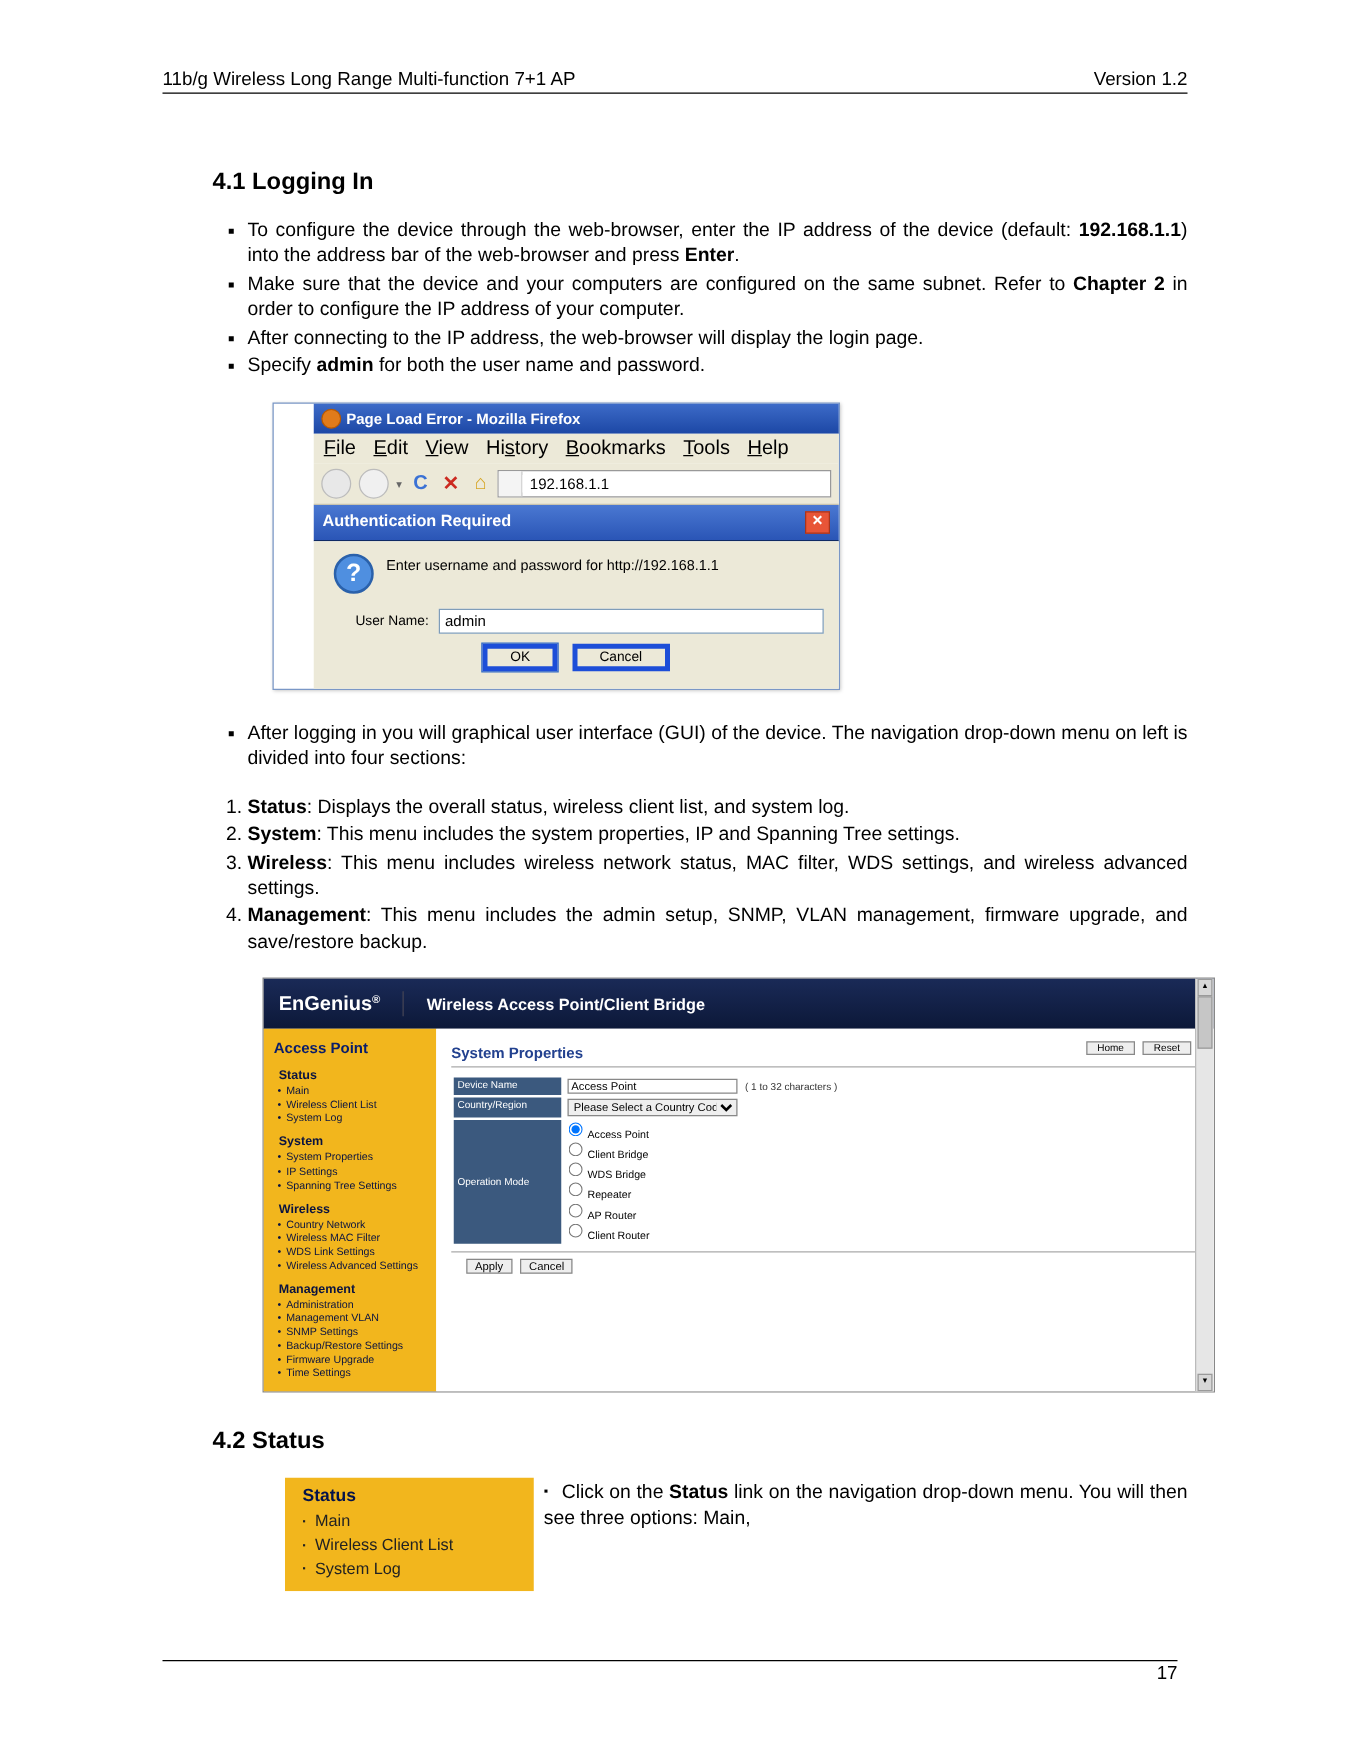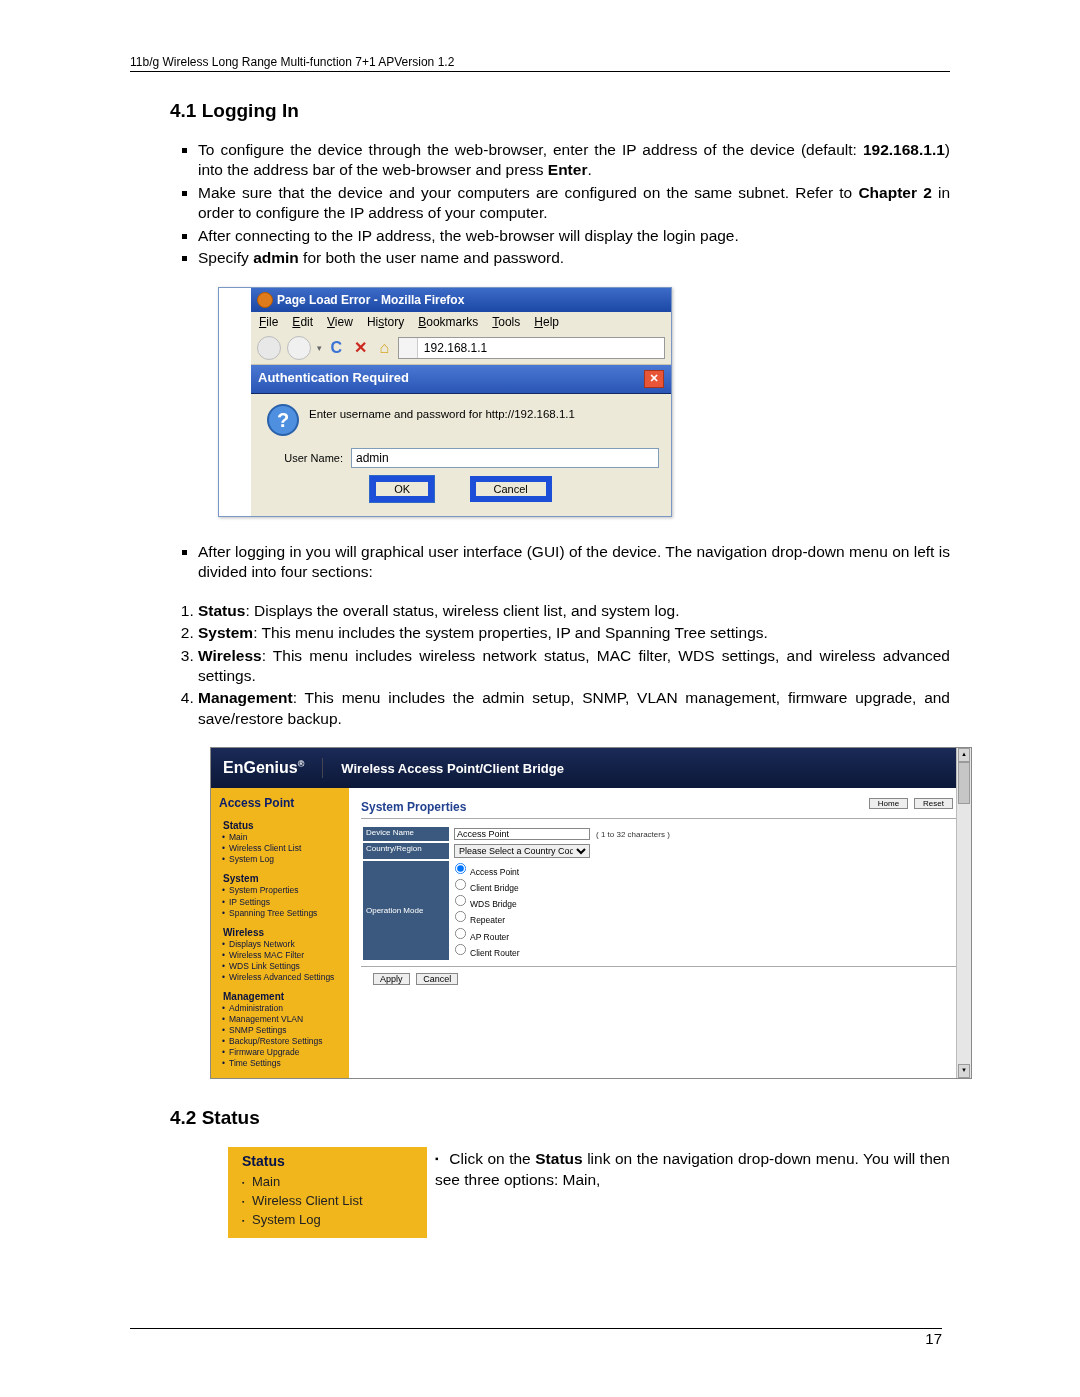--- a/index.html
+++ b/index.html
@@ -11,24 +11,25 @@
   }
   .page {
     width: 1080px;
     height: 1397px;
     position: relative;
     box-sizing: border-box;
     padding: 55px 130px 60px 130px;
   }
   .header-row {
     display: flex;
-    font-size: 12px;
+    justify-content: space-between;
+    font-size: 15px;
     border-bottom: 1px solid #000;
     padding-bottom: 2px;
-    margin-bottom: 28px;
+    margin-bottom: 60px;
   }
   .content {
     padding-left: 40px;
   }
   h3.section {
     font-size: 19px;
     font-weight: bold;
     margin: 12px 0 18px 0;
   }
   ul.bullets, ol.numlist {
@@ -63,21 +64,21 @@
     display: flex;
     align-items: center;
     gap: 4px;
   }
   .ff-titlebar .fficon { width:14px; height:14px; background:#e07b1b; border-radius:50%; border:1px solid #b85900;}
   .ff-menubar {
     background: #ece9d8;
     padding: 3px 8px;
     display: flex;
     gap: 14px;
-    font-size: 12px;
+    font-size: 16px;
   }
   .ff-menubar span u { text-decoration: underline; }
   .ff-toolbar {
     background: #ece9d8;
     padding: 4px 6px;
     display: flex;
     align-items: center;
     gap: 6px;
     border-bottom: 1px solid #c8c4b0;
   }
@@ -105,21 +106,21 @@
     background:#ece9d8;
     padding:10px 12px 14px 12px;
   }
   .auth-msgrow { display:flex; align-items:flex-start; gap:10px; margin-bottom:12px; padding-left:4px;}
   .qmark { width:28px; height:28px; border-radius:50%; background:#4f8fe0; color:#fff; font-size:20px; font-weight:bold; text-align:center; line-height:28px; border:2px solid #2a61ab;}
   .auth-msg { font-size:11.5px; padding-top:4px;}
   .field-row { display:flex; align-items:center; margin-bottom:6px; }
   .field-row label { width:80px; text-align:right; font-size:11px; padding-right:8px;}
   .field-row input { flex:1; border:1px solid #7f9db9; height:18px; font-size:12px; padding:0 4px; background:#fff;}
   .btnrow { text-align:center; margin-top:8px;}
-  .btnrow button { font-size:11px; padding:1px 18px; border:6px solid #1d4ed8; background:#ece9d8; margin:0 16px;}
+  .btnrow button { font-size:11px; padding:1px 18px; border:4px solid #1d4ed8; background:#ece9d8; margin:0 4px;}
   .btnrow button.ok { box-shadow:0 0 0 1px #316ac5; }
 
   
   .eg-wrap {
     width: 760px;
     margin: 12px 0 28px 40px;
     border:1px solid #888;
     font-family: Tahoma, Arial, sans-serif;
     font-size:10px;
     position:relative;
@@ -293,21 +294,21 @@
           <div class="ap-title">Access Point</div>
           <div class="eg-grp">Status</div>
           <a>Main</a>
           <a>Wireless Client List</a>
           <a>System Log</a>
           <div class="eg-grp" style="margin-top:6px">System</div>
           <a>System Properties</a>
           <a>IP Settings</a>
           <a>Spanning Tree Settings</a>
           <div class="eg-grp" style="margin-top:6px">Wireless</div>
-          <a>Displays Network</a>
+          <a>Country Network</a>
           <a>Wireless MAC Filter</a>
           <a>WDS Link Settings</a>
           <a>Wireless Advanced Settings</a>
           <div class="eg-grp" style="margin-top:6px">Management</div>
           <a>Administration</a>
           <a>Management VLAN</a>
           <a>SNMP Settings</a>
           <a>Backup/Restore Settings</a>
           <a>Firmware Upgrade</a>
           <a>Time Settings</a>

